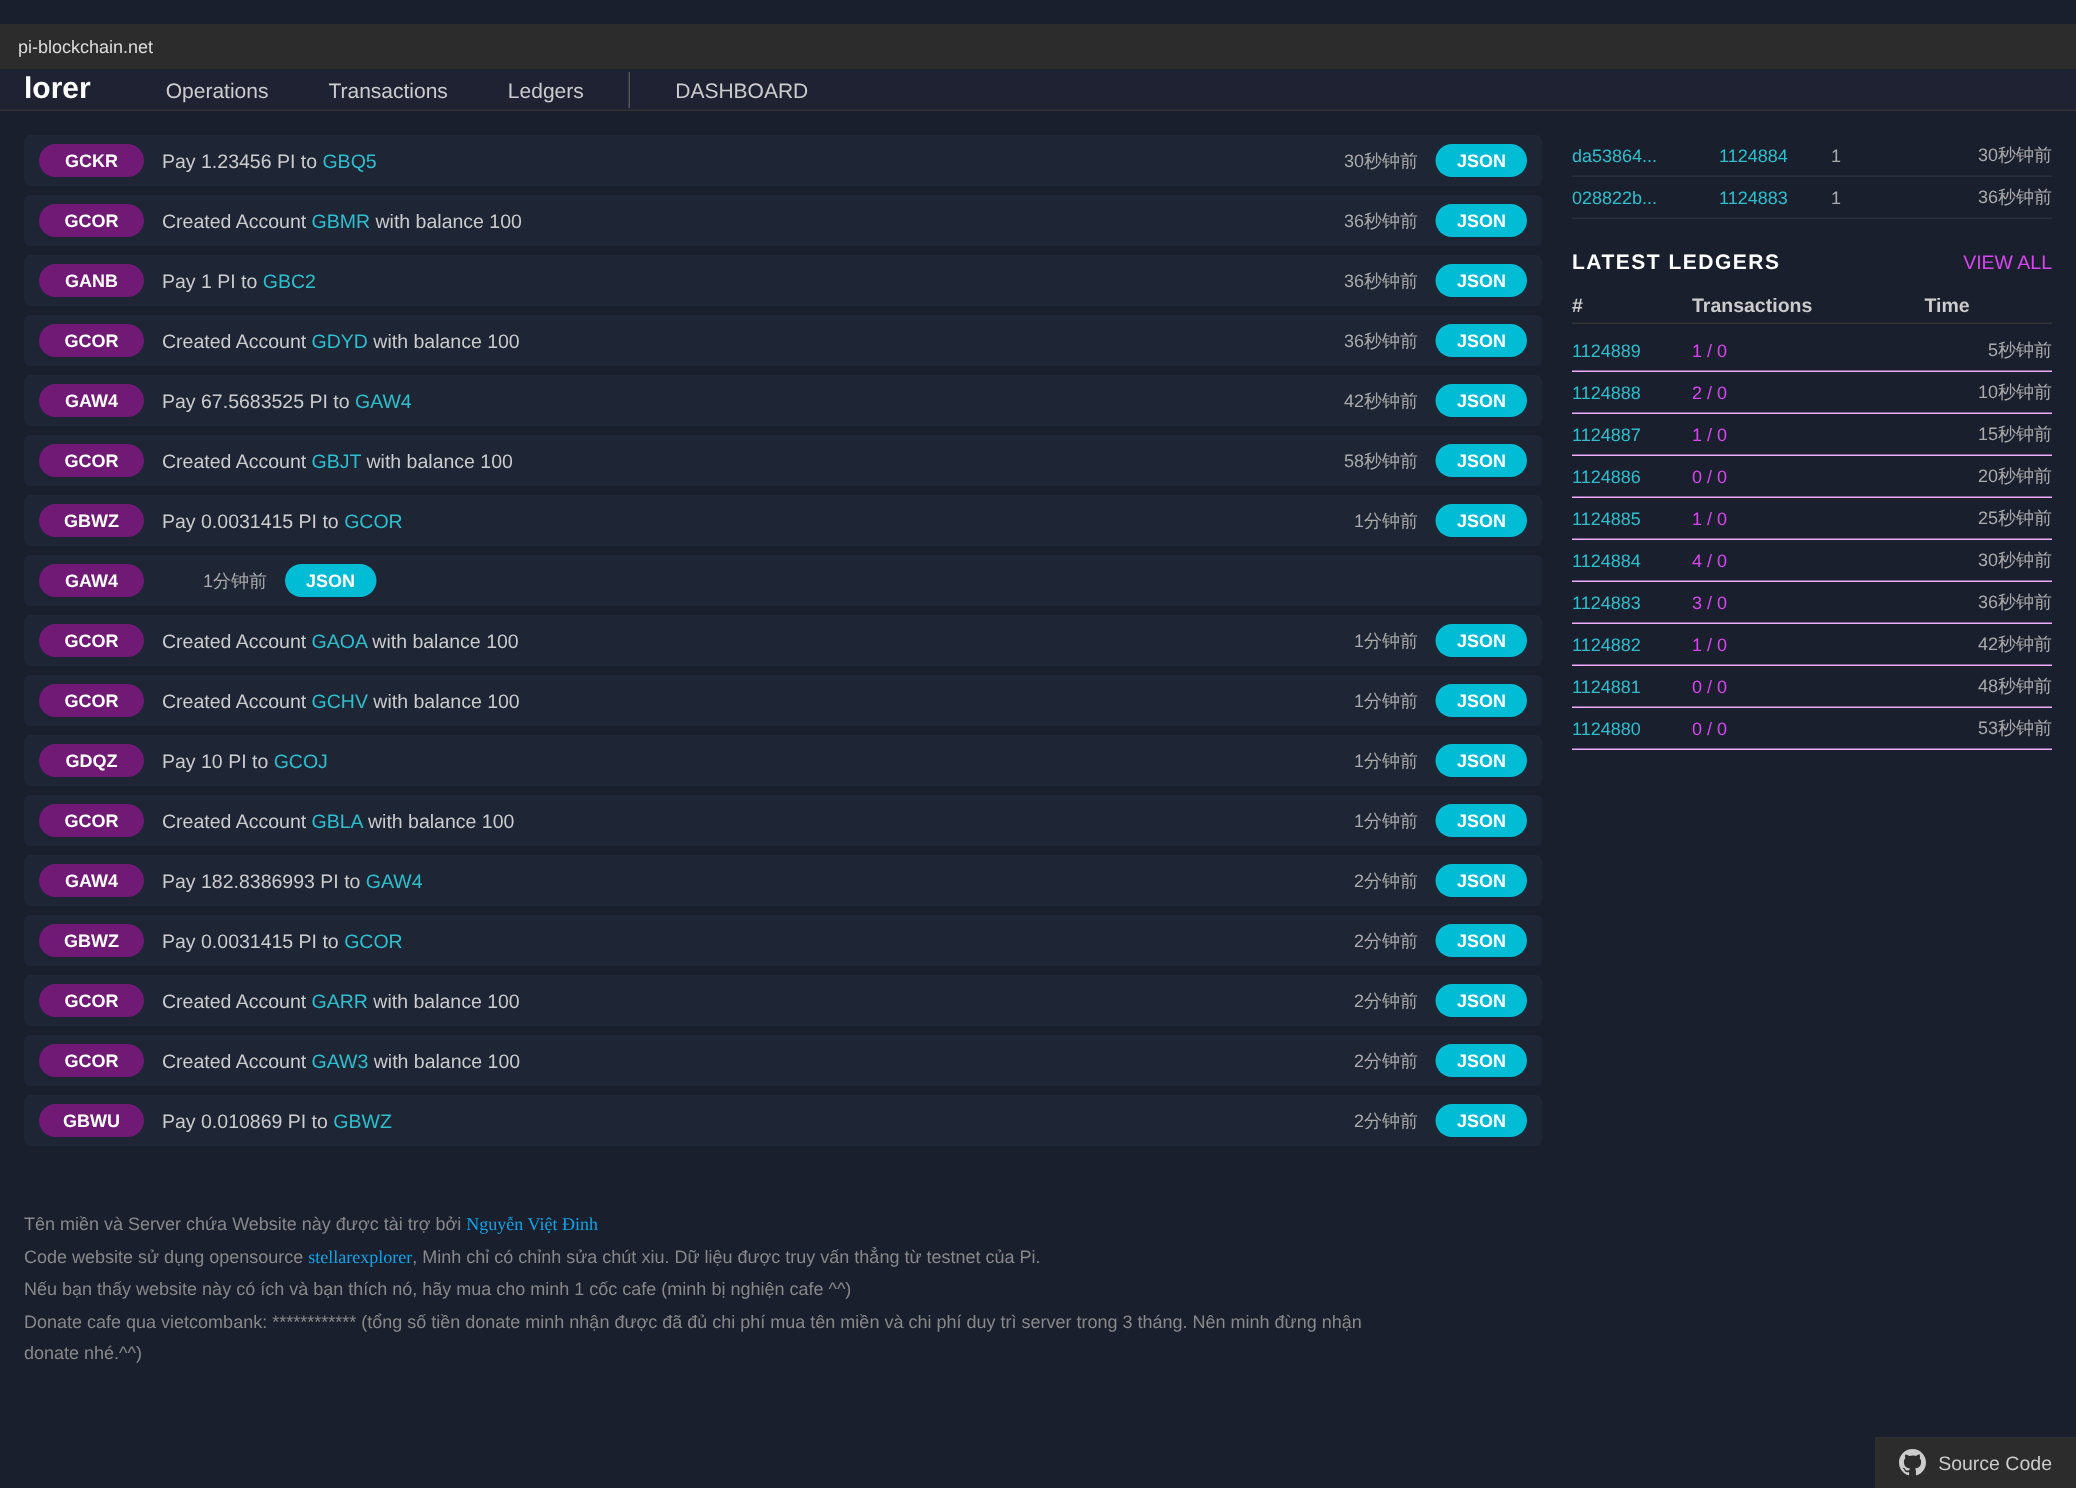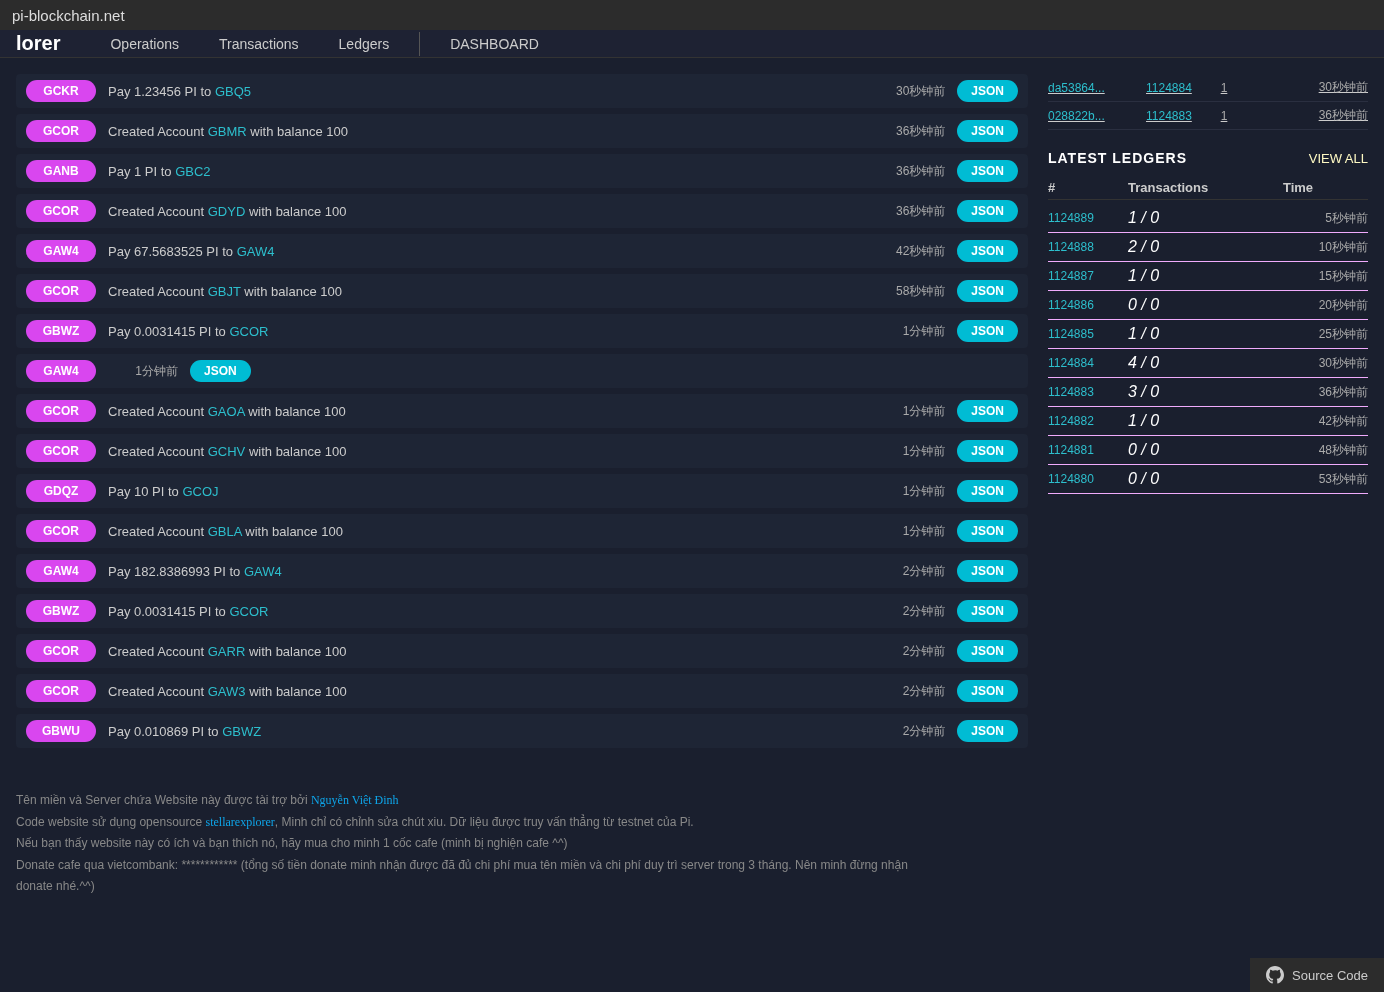--- a/index.html
+++ b/index.html
@@ -13,21 +13,22 @@
       overflow-x: hidden;
     }
     
     .titlebar {
       background: #2c2c2c;
       height: 30px;
       display: flex;
       align-items: center;
       padding: 0 12px;
       color: #ddd;
-      font-size: 15px;
+      font-size: 12px;
+      margin-top: 16px;
     }
     
     .navbar {
       background: #1e2233;
       height: 28px;
       display: flex;
       align-items: center;
       padding: 0 16px;
       border-bottom: 1px solid #333;
       gap: 0;
@@ -73,21 +74,21 @@
     .op-row {
       display: flex;
       align-items: center;
       background: #1e2535;
       border-radius: 4px;
       margin-bottom: 6px;
       padding: 6px 10px;
       gap: 12px;
     }
     .op-badge {
-      background: #d946ef;
+      background: #701a75;
       color: #fff;
       border-radius: 20px;
       padding: 4px 12px;
       font-size: 12px;
       font-weight: bold;
       min-width: 70px;
       text-align: center;
       flex-shrink: 0;
     }
     .op-description {
@@ -123,21 +124,20 @@
     .latest-tx-table {
       width: 100%;
       margin-bottom: 20px;
     }
     .latest-tx-table .tx-row {
       display: flex;
       align-items: center;
       padding: 5px 0;
       border-bottom: 1px solid #2a2f40;
       gap: 8px;
-      text-decoration: underline;
     }
     .tx-hash {
       color: #2dbfcd;
       font-size: 12px;
       min-width: 90px;
       cursor: pointer;
     }
     .tx-ledger {
       color: #2dbfcd;
       font-size: 12px;
@@ -162,21 +162,21 @@
       align-items: center;
       margin-bottom: 10px;
     }
     .latest-ledgers-title {
       color: #fff;
       font-size: 14px;
       font-weight: bold;
       letter-spacing: 1px;
     }
     .view-all-link {
-      color: #fef9c3;
+      color: #d946ef;
       font-size: 13px;
       cursor: pointer;
       text-align: center;
     }
     .ledger-table {
       width: 100%;
     }
     .ledger-header {
       display: flex;
       padding: 4px 0;
@@ -197,24 +197,23 @@
       padding: 5px 0;
       border-bottom: 1px solid #f0abfc;
     }
     .ledger-num {
       color: #2dbfcd;
       font-size: 12px;
       min-width: 80px;
       cursor: pointer;
     }
     .ledger-txns {
-      color: #ffffff;
-      font-size: 16px;
+      color: #d946ef;
+      font-size: 12px;
       min-width: 100px;
-      font-style: italic;
     }
     .ledger-time {
       color: #aaa;
       font-size: 12px;
       flex: 1;
       text-align: right;
     }
     
     .footer {
       padding: 20px 16px;

